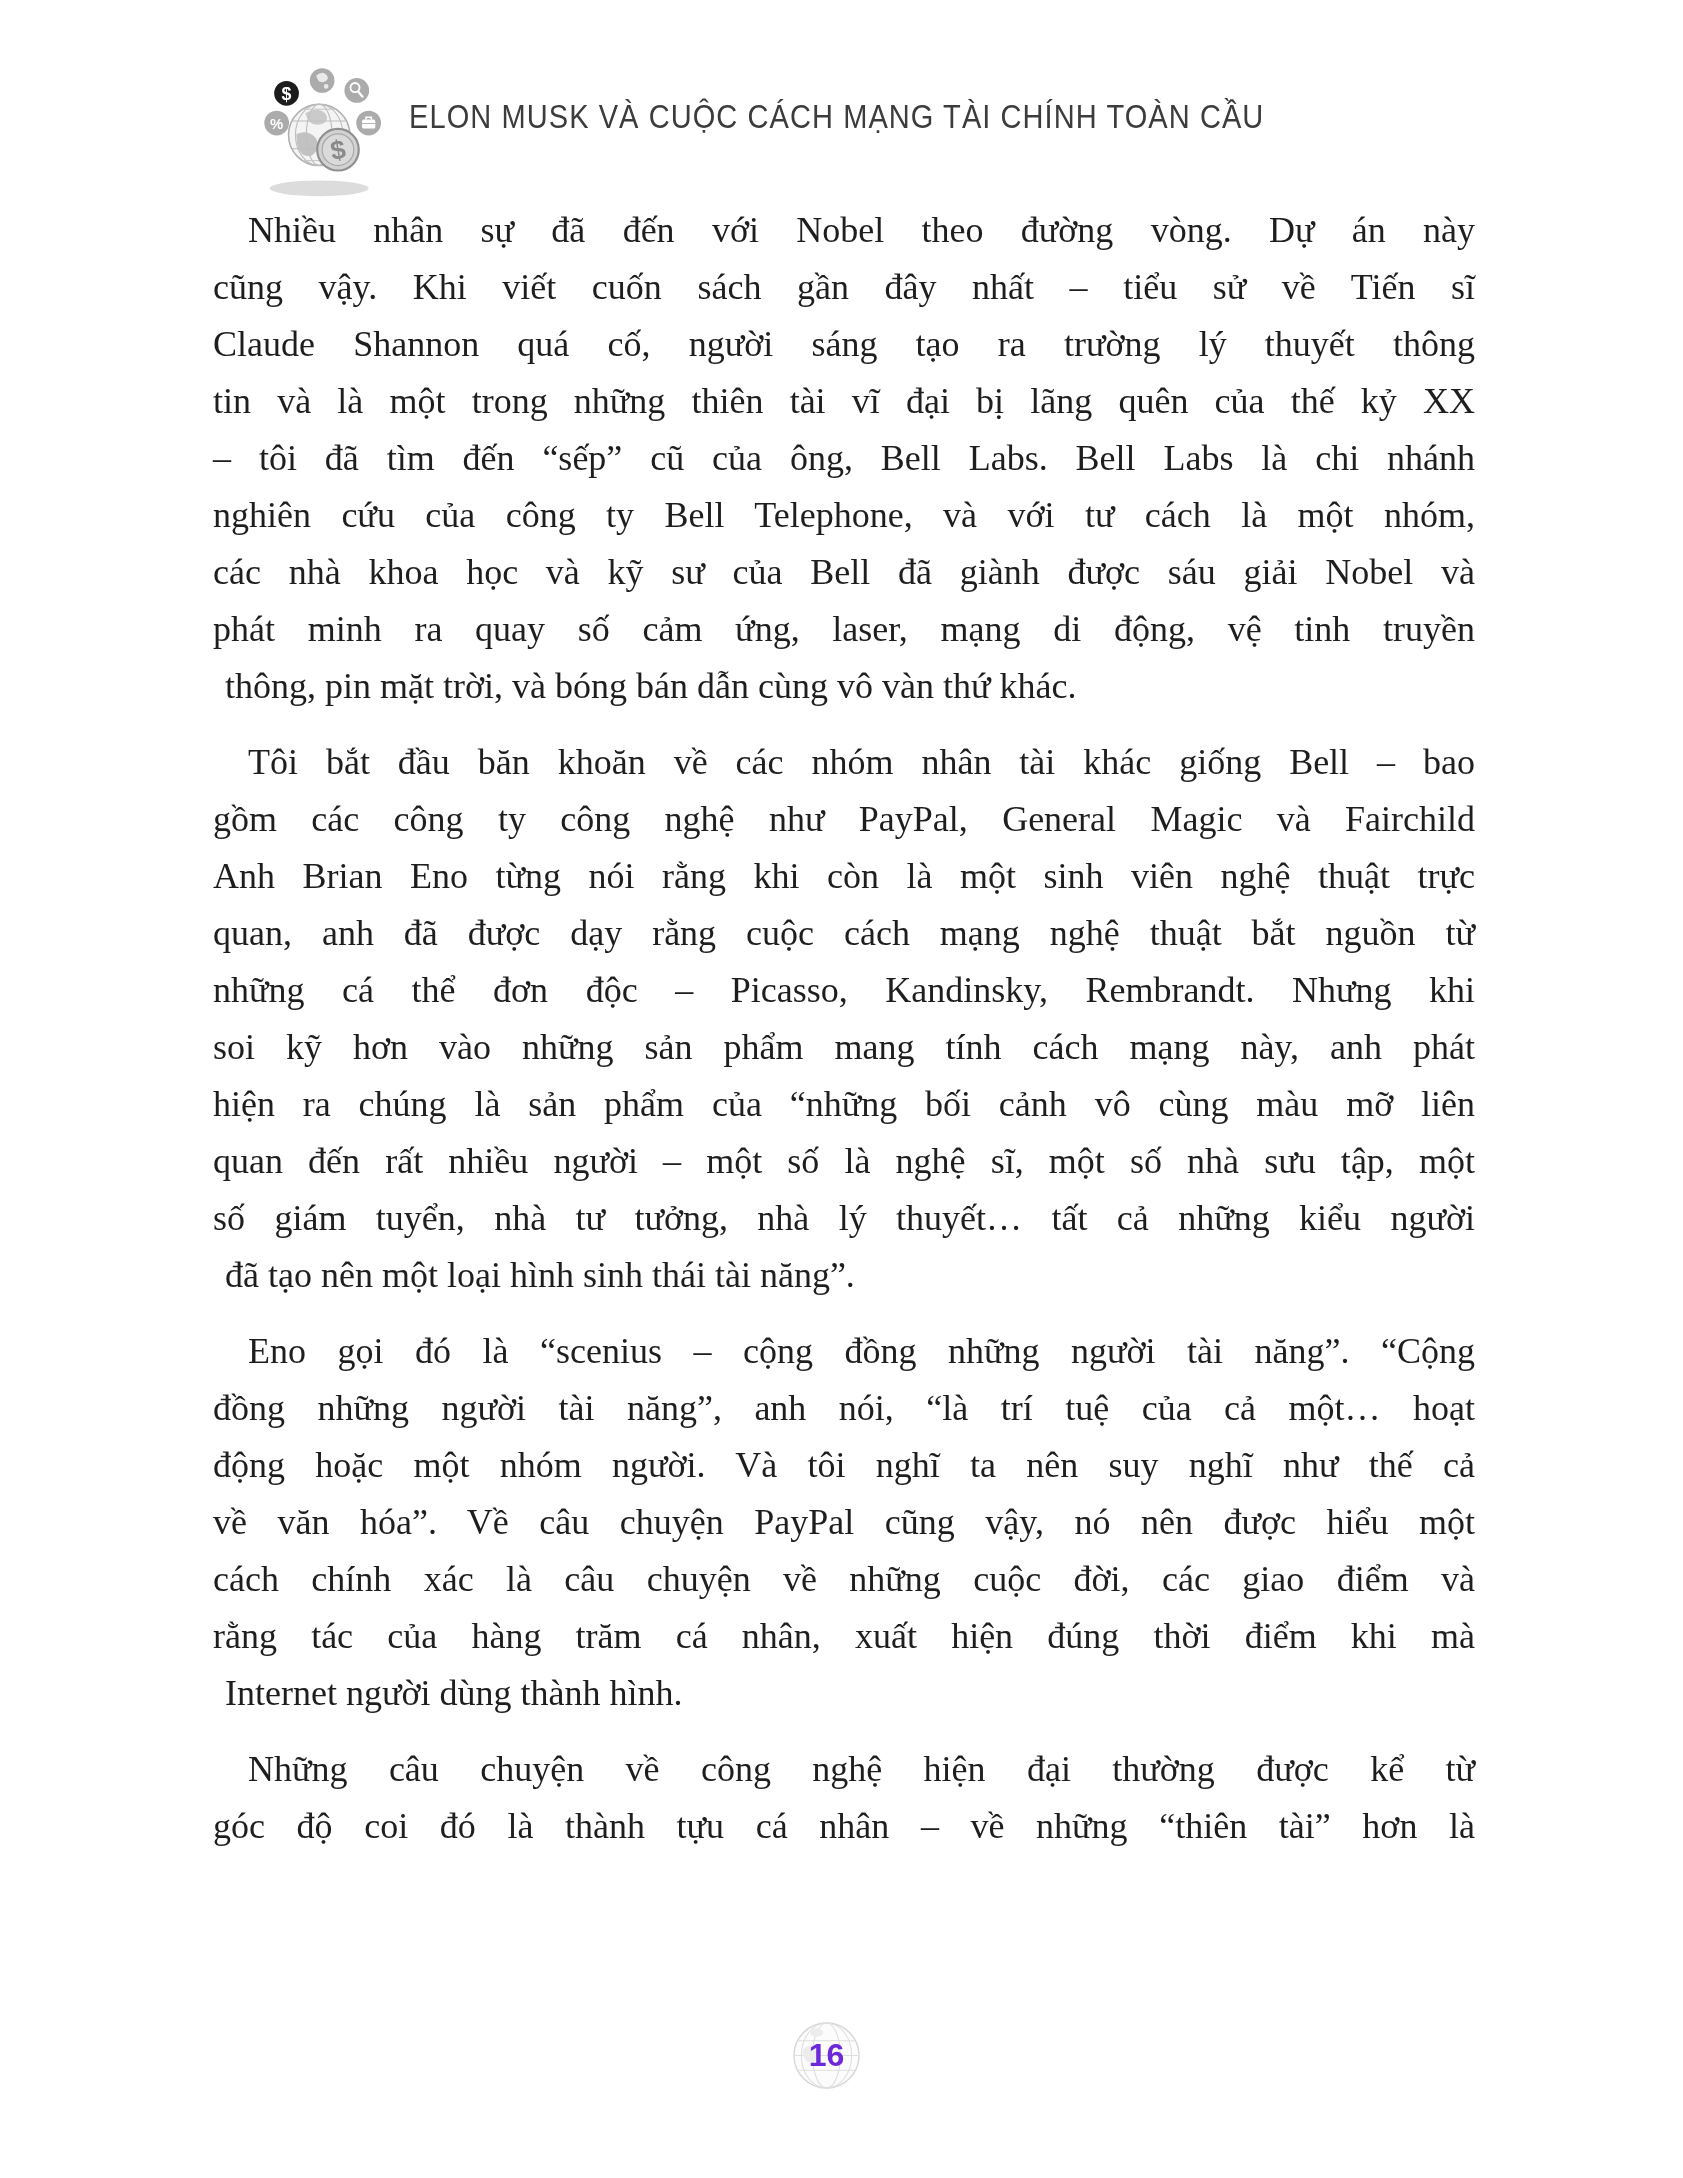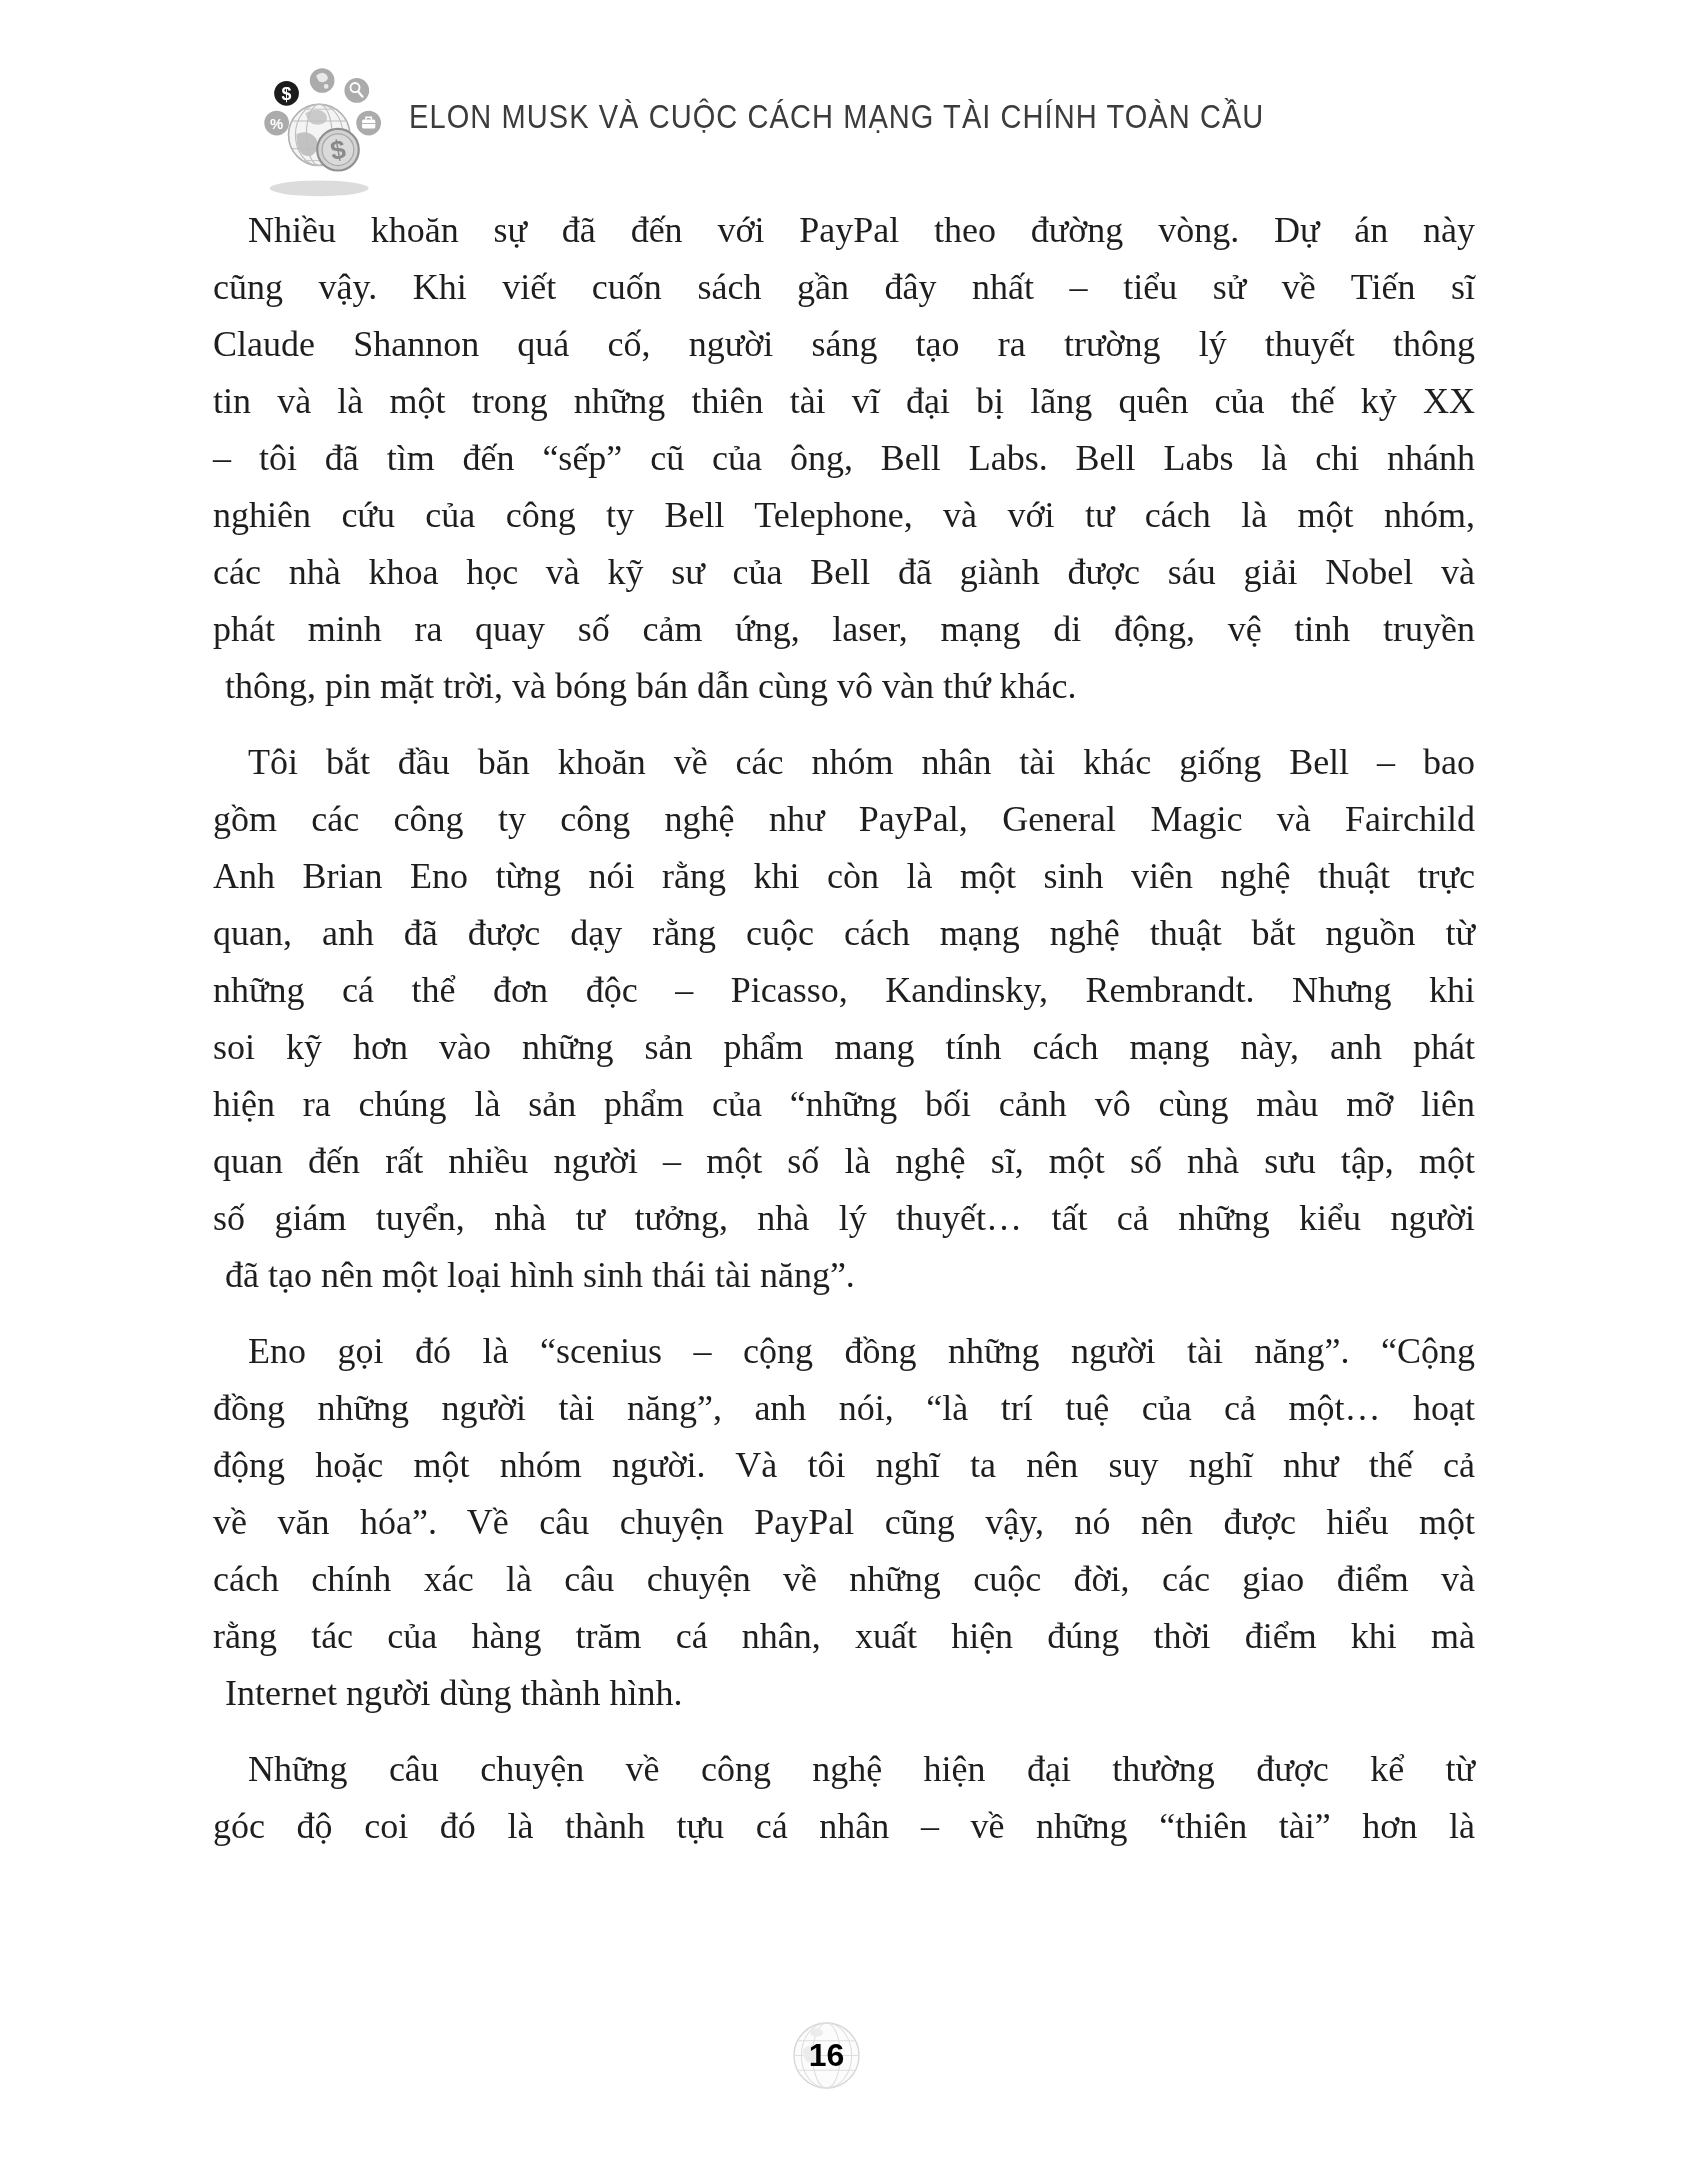--- a/index.html
+++ b/index.html
@@ -64,21 +64,21 @@
   .page-globe svg { position: absolute; inset: 0; }
   .page-num {
     position: absolute;
     inset: 0;
     display: flex;
     align-items: center;
     justify-content: center;
     font-family: "Liberation Sans", "DejaVu Sans", sans-serif;
     font-weight: bold;
     font-size: 32px;
-    color: #000000;
+    color: #6d28d9;
   }
 </style>
 </head>
 <body>
 
 <div class="page">
 
   <svg class="logo-svg" viewBox="0 0 240 185" aria-hidden="true">
 
     <ellipse cx="102" cy="156" rx="50" ry="8" fill="#dcdcdc"></ellipse>
@@ -124,21 +124,21 @@
       <rect x="145.3" y="86.5" width="13.4" height="9" rx="1.6" fill="#ffffff"></rect>
       <path d="M149.3,86.5 v-2.4 h5.4 v2.4" fill="none" stroke="#ffffff" stroke-width="1.6"></path>
       <line x1="145.3" y1="90.5" x2="158.7" y2="90.5" stroke="#ababab" stroke-width="0.9"></line>
     </g>
   </svg>
 
   <div class="header-title">ELON MUSK VÀ CUỘC CÁCH MẠNG TÀI CHÍNH TOÀN CẦU</div>
 
   <div class="body-text">
       <div class="para">
-        <div class="line">Nhiều khoăn sự đã đến với PayPal theo đường vòng. Dự án này</div>
+        <div class="line">Nhiều nhân sự đã đến với Nobel theo đường vòng. Dự án này</div>
         <div class="line">cũng vậy. Khi viết cuốn sách gần đây nhất – tiểu sử về Tiến sĩ</div>
         <div class="line">Claude Shannon quá cố, người sáng tạo ra trường lý thuyết thông</div>
         <div class="line">tin và là một trong những thiên tài vĩ đại bị lãng quên của thế kỷ XX</div>
         <div class="line">– tôi đã tìm đến “sếp” cũ của ông, Bell Labs. Bell Labs là chi nhánh</div>
         <div class="line">nghiên cứu của công ty Bell Telephone, và với tư cách là một nhóm,</div>
         <div class="line">các nhà khoa học và kỹ sư của Bell đã giành được sáu giải Nobel và</div>
         <div class="line">phát minh ra quay số cảm ứng, laser, mạng di động, vệ tinh truyền</div>
         <div class="line endline">thông, pin mặt trời, và bóng bán dẫn cùng vô vàn thứ khác.</div>
       </div>
       <div class="para">

